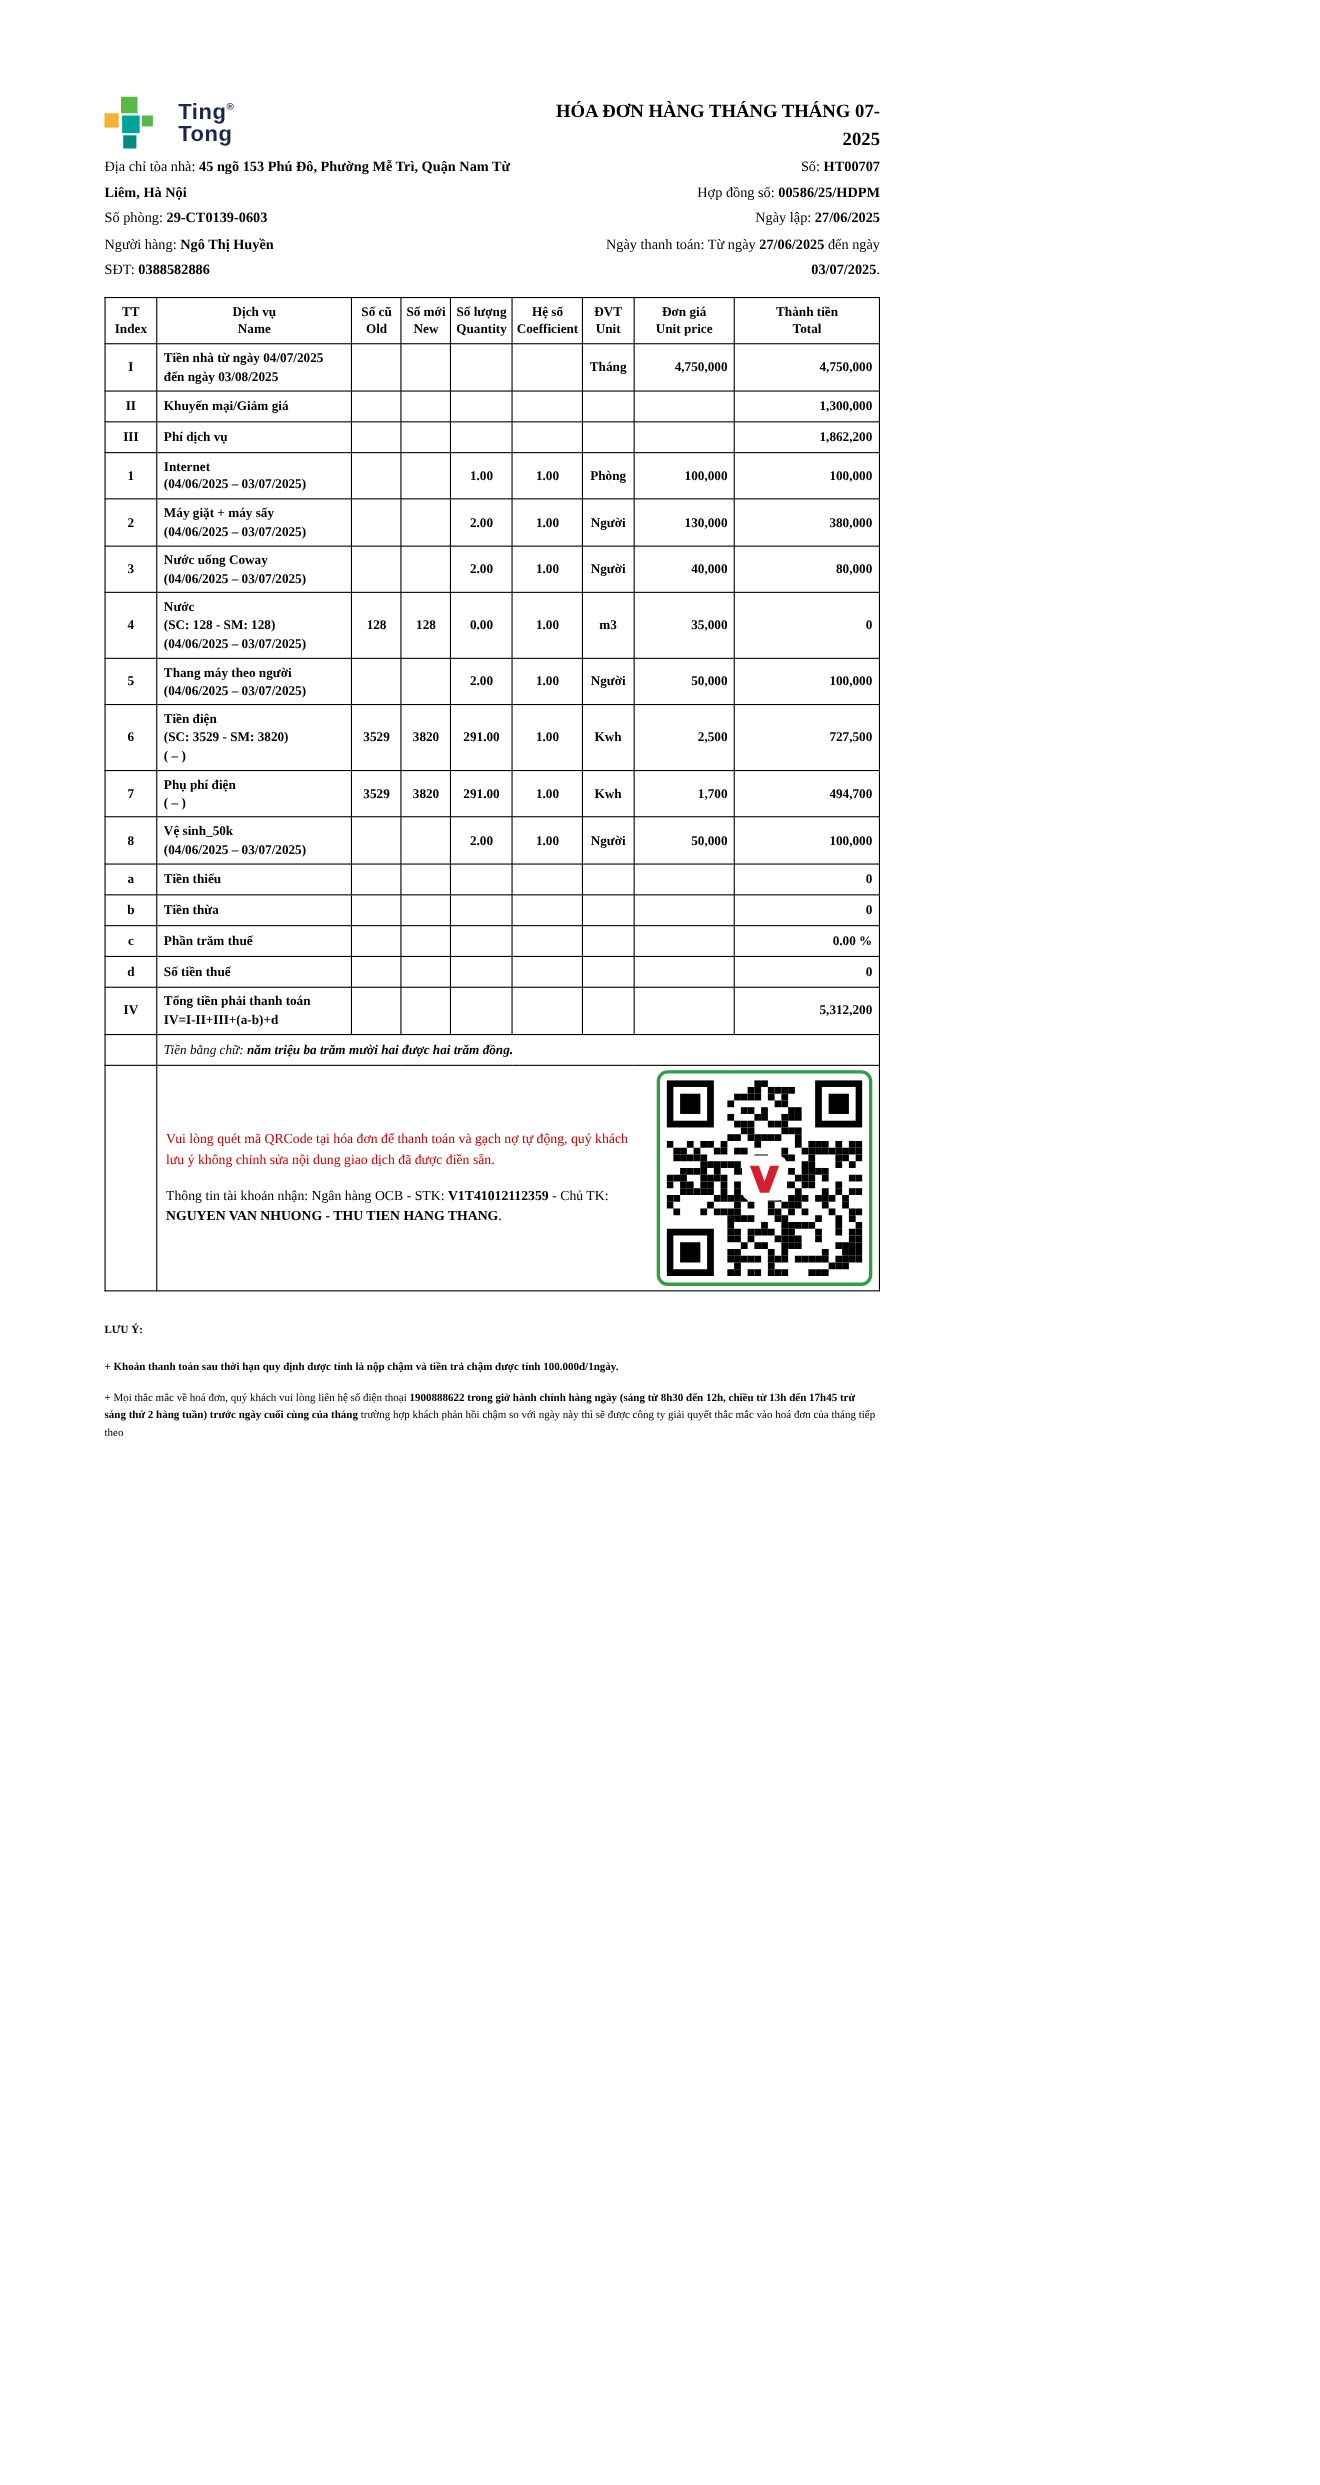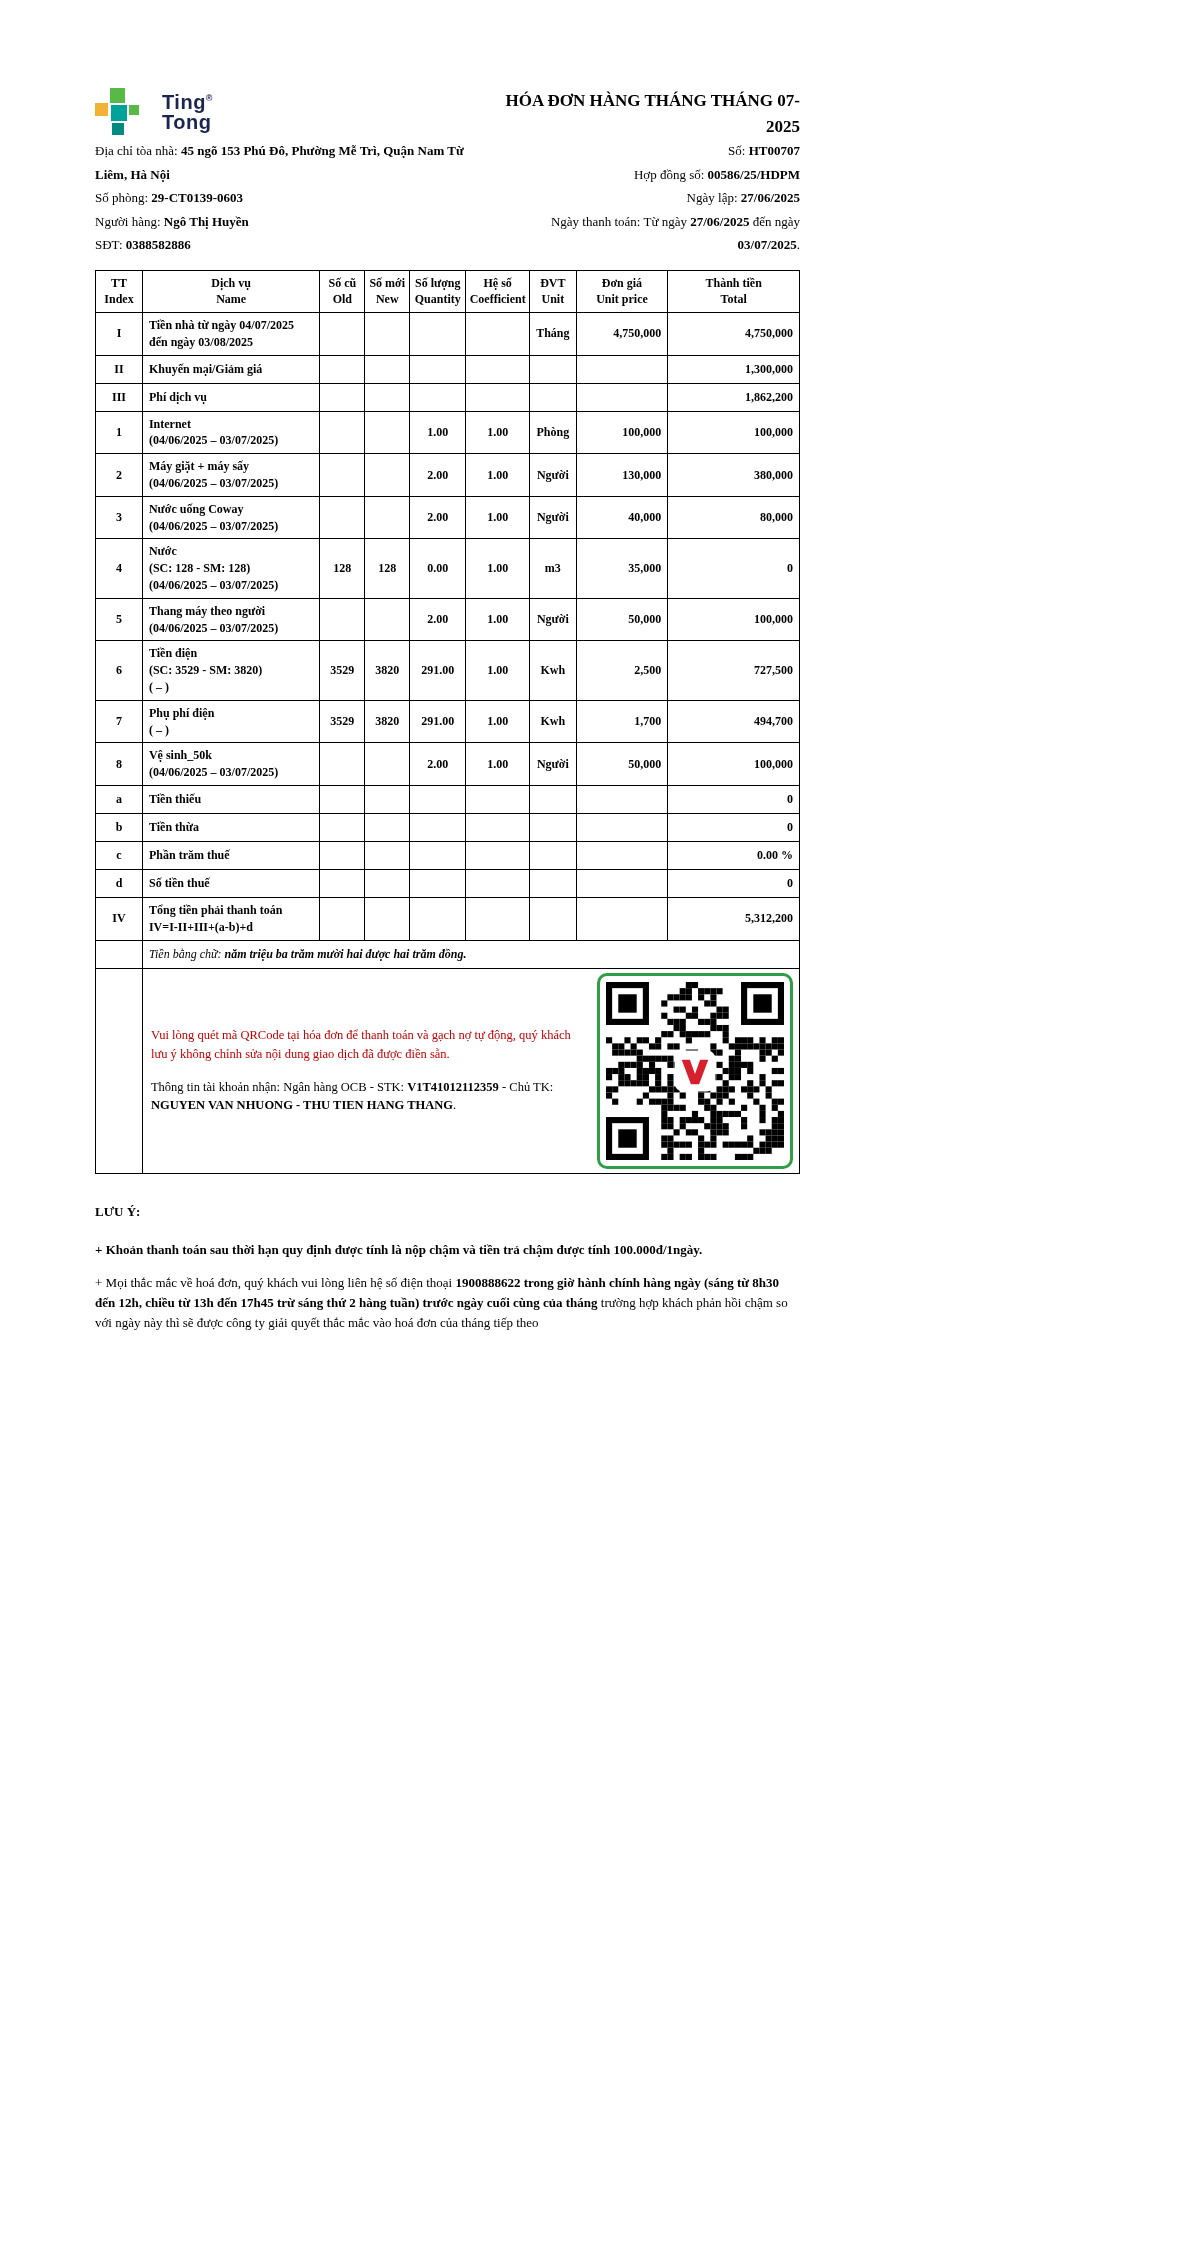--- a/index.html
+++ b/index.html
@@ -51,21 +51,21 @@
   .qr-cell { height: 204px; padding: 8px 10px; }
   .qr-flex { display: flex; align-items: center; justify-content: space-between; height: 100%; }
   .qr-text { width: 432px; font-size: 12.5px; font-weight: normal; padding-left: 2px; }
   .qr-red { margin: 0 0 14px 0; line-height: 1.5; }
   .qr-account { margin: 0; line-height: 1.5; }
   .qr-box { width: 196px; height: 196px; border: 3px solid #2f9e44; border-radius: 10px;
             padding: 6px; background: #fff; flex: 0 0 auto; }
   .qr-box svg { display: block; width: 178px; height: 178px; }
 
   
-  .notes { margin-top: 28px; font-size: 13px; width: 702px; }
+  .notes { margin-top: 28px; font-size: 10px; width: 702px; }
   .notes p { margin: 0 0 13px 0; line-height: 1.55; }
   .note-title { font-weight: bold; margin-bottom: 18px !important; }
 </style>
 </head>
 <body>
 
 <div class="doc">
 
   <header class="hdr">
     <div class="logo">

